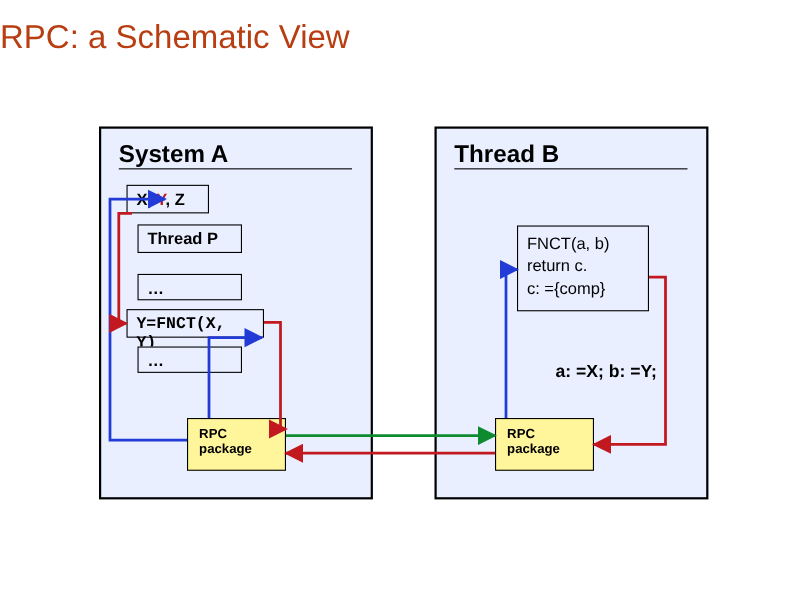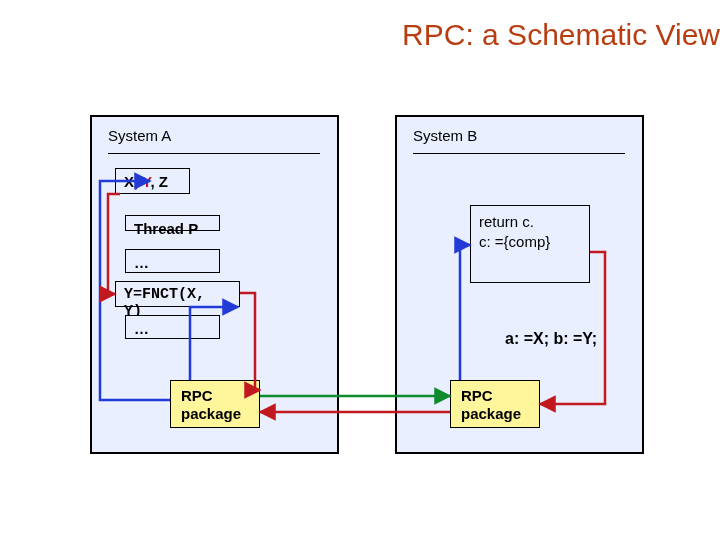--- a/index.html
+++ b/index.html
@@ -12,37 +12,37 @@
   }
   .stage {
     position: relative;
     width: 720px;
     height: 540px;
   }
   .title {
     position: absolute;
     left: 0; right: 0;
     top: 18px;
-    text-align: right;
+    text-align: left;
     font-size: 30px;
     color: #b83e12;
     font-weight: 400;
   }
   
   .sysbox {
     position: absolute;
     background: #e9efff;
     border: 2px solid #000;
   }
   .sysA { left: 90px;  top: 115px; width: 245px; height: 335px; }
   .sysB { left: 395px; top: 115px; width: 245px; height: 335px; }
   .syslabel {
     position: absolute;
-    font-weight: normal;
-    font-size: 15px;
+    font-weight: bold;
+    font-size: 22px;
     color: #000;
   }
   .sysAlabel { left: 108px; top: 127px; }
   .sysBlabel { left: 413px; top: 127px; }
   .hr {
     position: absolute;
     height: 0;
     border-top: 1px solid #000;
   }
   .sysAhr { left: 108px; top: 153px; width: 212px; }
@@ -53,21 +53,21 @@
     position: absolute;
     background: #e9efff;
     border: 1.5px solid #000;
     font-size: 15px;
     color: #000;
     padding: 4px 8px;
     box-sizing: border-box;
     font-weight: bold;
   }
   .xyz    { left: 115px; top: 168px; width: 75px;  height: 26px; }
-  .threadP{ left: 125px; top: 215px; width: 95px;  height: 16px; }
+  .threadP{ left: 125px; top: 204px; width: 95px;  height: 26px; }
   .dots1  { left: 125px; top: 249px; width: 95px;  height: 24px; }
   .fncall { left: 115px; top: 281px; width: 125px; height: 26px; font-family: Liberation Mono, monospace; }
   .dots2  { left: 125px; top: 315px; width: 95px;  height: 24px; }
 
   .fnbox {
     position: absolute;
     left: 470px; top: 205px;
     width: 120px; height: 78px;
     background: #e9efff;
     border: 1.5px solid #000;
@@ -83,21 +83,21 @@
     left: 505px; top: 330px;
     font-size: 16px;
     font-weight: bold;
     color: #000;
   }
 
   .rpcbox {
     position: absolute;
     background: #fff59a;
     border: 1.5px solid #000;
-    font-size: 15px;
+    font-size: 12px;
     font-weight: bold;
     padding: 6px 10px;
     box-sizing: border-box;
     width: 90px;
     height: 48px;
     line-height: 1.2;
   }
   .rpcL { left: 170px; top: 380px; }
   .rpcR { left: 450px; top: 380px; }
 
@@ -117,33 +117,34 @@
 
 <div class="stage">
 
   <div class="title">RPC: a Schematic View</div>
 
   <div class="sysbox sysA"></div>
   <div class="syslabel sysAlabel">System  A</div>
   <div class="hr sysAhr"></div>
 
   <div class="sysbox sysB"></div>
-  <div class="syslabel sysBlabel">System B</div>
+  <div class="syslabel sysBlabel">Thread B</div>
   <div class="hr sysBhr"></div>
 
   <div class="ibox xyz">
     <span>X,</span><span class="Y"> Y</span><span>, Z</span>
   </div>
 
   <div class="ibox threadP">Thread P</div>
   <div class="ibox dots1">…</div>
   <div class="ibox fncall">Y=FNCT(X, Y)</div>
   <div class="ibox dots2">…</div>
 
   <div class="fnbox">
+    <div>FNCT(a, b)</div>
     <div>return c.</div>
     <div>c: ={comp}</div>
   </div>
 
   <div class="assign">a: =X; b: =Y;</div>
 
   <div class="rpcbox rpcL">RPC package</div>
   <div class="rpcbox rpcR">RPC package</div>
 
   <svg class="arrows">

